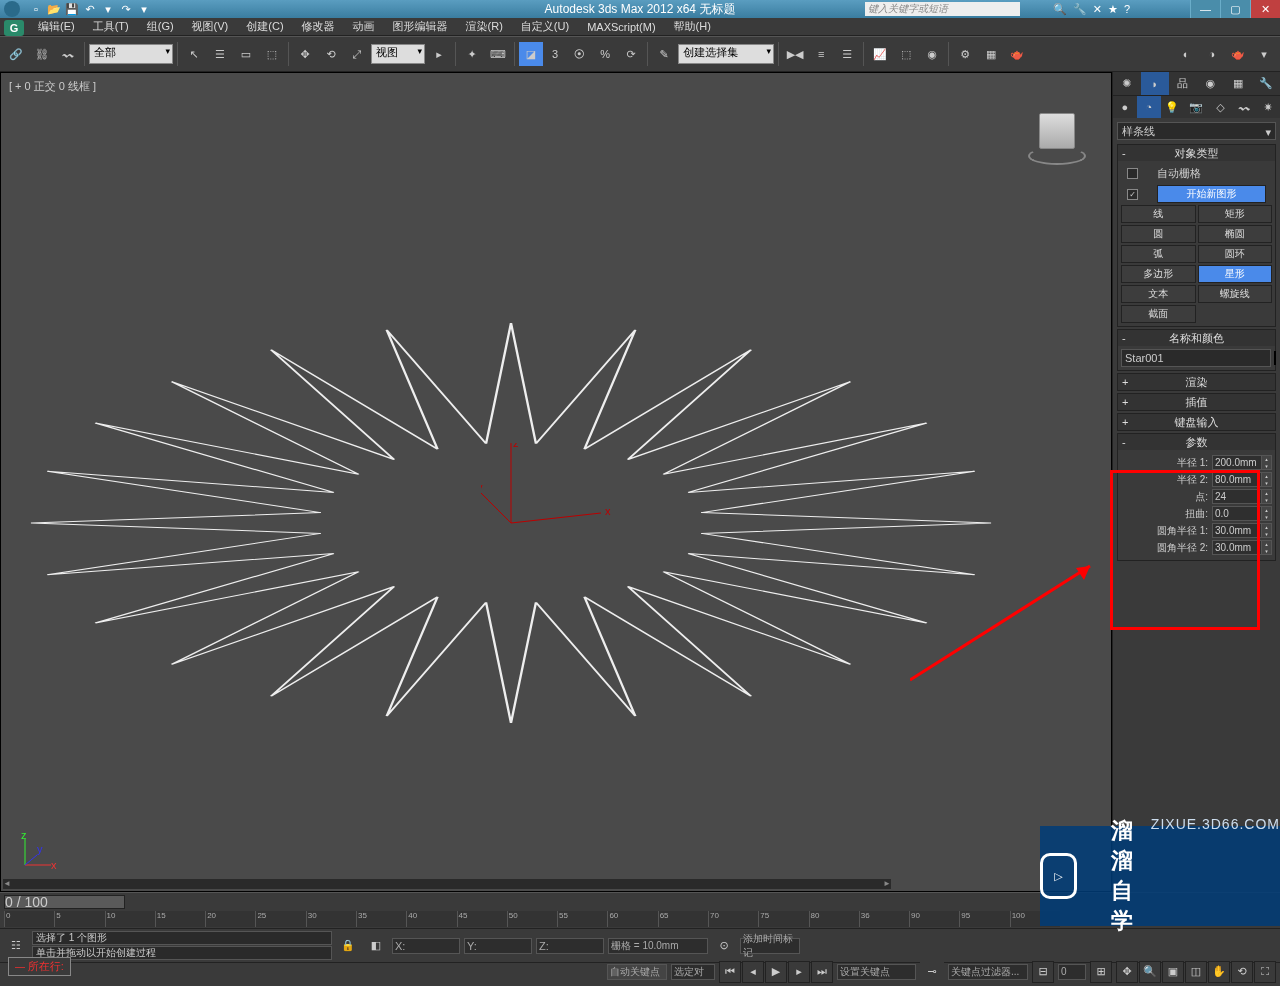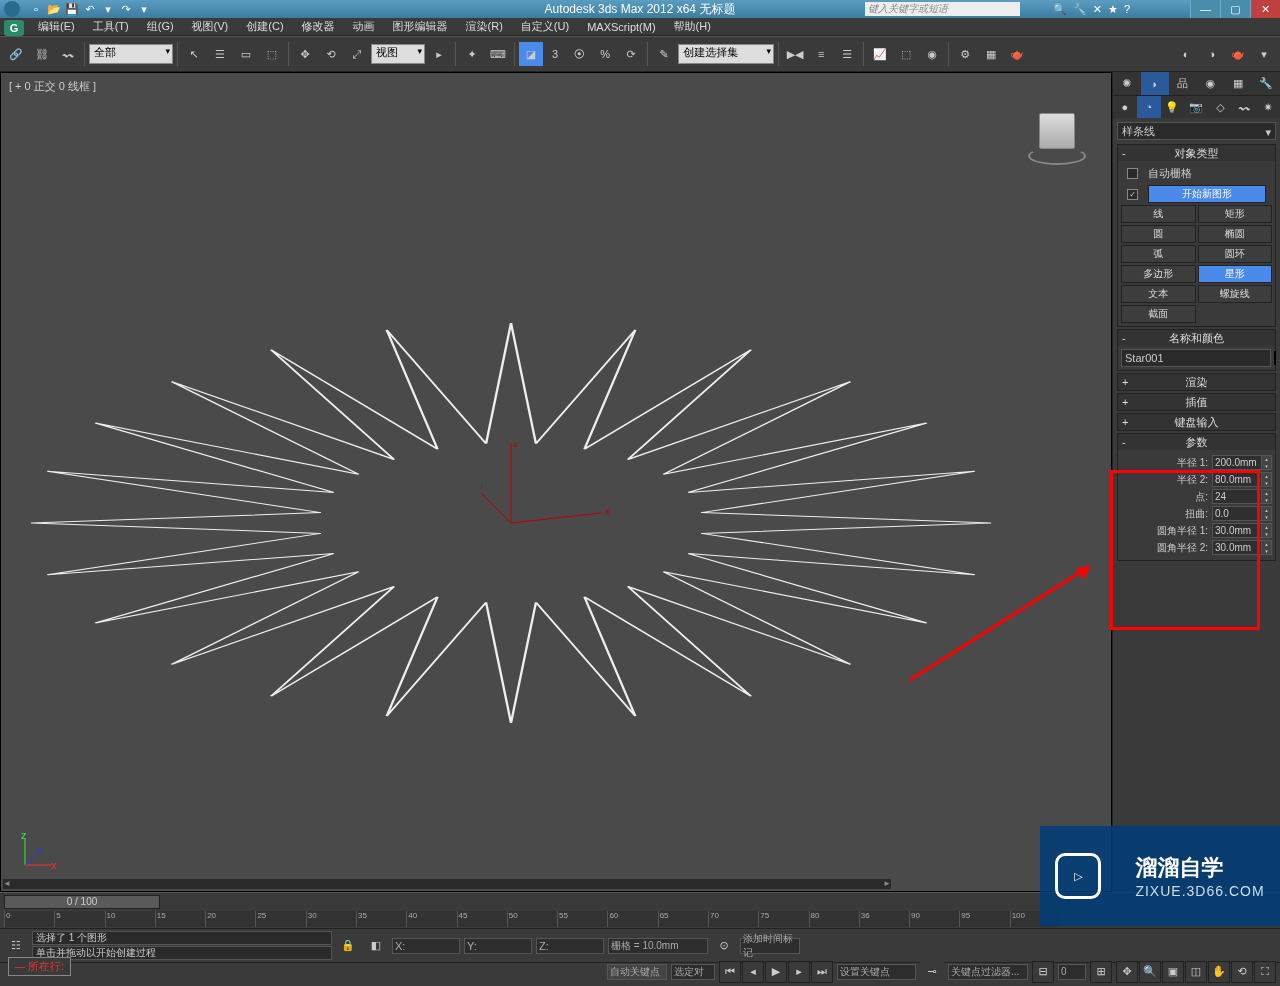--- a/index.html
+++ b/index.html
@@ -49,51 +49,51 @@
 .sub-tabs { display: flex; height: 22px; background: #333; }
 .dropdown-full { margin: 4px; height: 18px; background: #2a2a2a; border: 1px solid #555; color: #ccc; padding: 0 4px; display: flex; align-items: flex-end; justify-content: space-between; }
 
 .rollout { margin: 2px 4px; border: 1px solid #222; }
 .rollout-hdr { height: 16px; background: #333; color: #ddd; text-align: center; font-size: 10px; position: relative; line-height: 16px; }
 .rollout-hdr .sign { position: absolute; left: 4px; }
 .rollout-body { padding: 3px; }
 .grid2 { display: grid; grid-template-columns: 1fr 1fr; gap: 2px; }
 .objbtn { height: 18px; background: #3d3d3d; border: 1px solid #222; text-align: center; line-height: 16px; color: #ddd; font-size: 10px; }
 .objbtn.active { background: #4a8aea; color: #fff; }
-.chkrow { display: flex; align-items: center; gap: 10px; padding: 2px 6px; }
+.chkrow { display: flex; align-items: center; gap: 19px; padding: 2px 6px; }
 .chk { width: 11px; height: 11px; border: 1px solid #888; background: #2a2a2a; display: inline-flex; align-items: center; justify-content: center; font-size: 8px; }
 .name-input { flex: 1; height: 18px; background: #2a2a2a; border: 1px solid #555; color: #ccc; padding: 0 3px; }
 .color-swatch { width: 14px; height: 14px; background: #3aea3a; border: 1px solid #000; }
 .param-row { display: flex; align-items: center; margin: 2px 0; }
 .param-label { flex: 1; text-align: right; color: #ccc; font-size: 10px; padding-right: 4px; }
 .spinner { width: 60px; height: 15px; background: #2f2f2f; border: 1px solid #555; display: flex; }
 .spinner input { flex: 1; background: transparent; border: none; color: #ccc; font-size: 10px; padding: 0 2px; width: 44px; }
 .spin-btns { width: 10px; display: flex; flex-direction: column; }
 .spin-btns div { flex: 1; background: #444; border-left: 1px solid #555; font-size: 5px; text-align: center; line-height: 6px; }
 
 .red-box { position: absolute; right: 20px; top: 470px; width: 150px; height: 160px; border: 3px solid #f00; pointer-events: none; }
 .red-arrow { position: absolute; right: 170px; top: 560px; }
 
 
 .timeline-area { height: 36px; background: #3a3a3a; border-top: 1px solid #555; position: relative; }
-.time-slider { position: absolute; left: 4px; top: 2px; height: 14px; width: 156px; background: #5a5a5a; border: 1px solid #222; text-align: center; font-size: 10px; line-height: 12px; }
+.time-slider { position: absolute; left: 4px; top: 2px; height: 14px; width: 121px; background: #5a5a5a; border: 1px solid #222; text-align: left; font-size: 14px; line-height: 12px; }
 .ruler { position: absolute; left: 4px; top: 18px; right: 220px; height: 16px; background: #333; display: flex; }
 .tick { flex: 1; border-left: 1px solid #555; font-size: 8px; color: #aaa; padding-left: 1px; position: relative; }
 .statusbar { height: 34px; background: #3a3a3a; border-top: 1px solid #222; display: flex; align-items: center; padding: 0 4px; gap: 4px; position: relative; }
 .prompt-area { flex: 0 0 300px; display: flex; flex-direction: column; gap: 1px; }
 .prompt-line { height: 14px; background: #2a2a2a; border: 1px solid #555; color: #ccc; font-size: 10px; padding: 0 3px; line-height: 12px; }
 .coord { width: 68px; height: 16px; background: #2d2d2d; border: 1px solid #555; color: #aaa; font-size: 10px; padding: 0 2px; display: flex; align-items: center; }
 .playback { display: flex; gap: 1px; }
 .pbtn { width: 22px; height: 22px; background: #3a3a3a; border: 1px solid #222; display: flex; align-items: center; justify-content: center; }
 .redflag { position: absolute; left: 8px; bottom: 4px; color: #f03030; font-size: 10px; border: 1px solid #888; padding: 1px 6px; background: #3a3a3a; }
 
 
 .watermark { position: absolute; right: 0; bottom: 60px; width: 240px; height: 100px; background: rgba(0,60,120,0.85); display: flex; align-items: center; justify-content: center; color: #fff; }
 .wm-logo { width: 46px; height: 46px; border: 3px solid #fff; border-radius: 10px; display: flex; align-items: center; justify-content: center; margin-right: 10px; }
-.wm-text { display: flex; flex-direction: column; margin-left: 24px; }
+.wm-text { display: flex; flex-direction: row; margin-left: 24px; }
 .wm-big { font-size: 22px; font-weight: bold; }
 .wm-small { font-size: 14px; letter-spacing: 1px; color: #cde; }
 
 .sb-scroll { position: absolute; left: 2px; bottom: 2px; right: 220px; height: 10px; background: #2a2a2a; }
 .sb-scroll::before { content: "◄"; position: absolute; left: 0; font-size: 8px; color: #888; }
 .sb-scroll::after { content: "►"; position: absolute; right: 0; font-size: 8px; color: #888; }
 </style>
 </head>
 <body>
 

